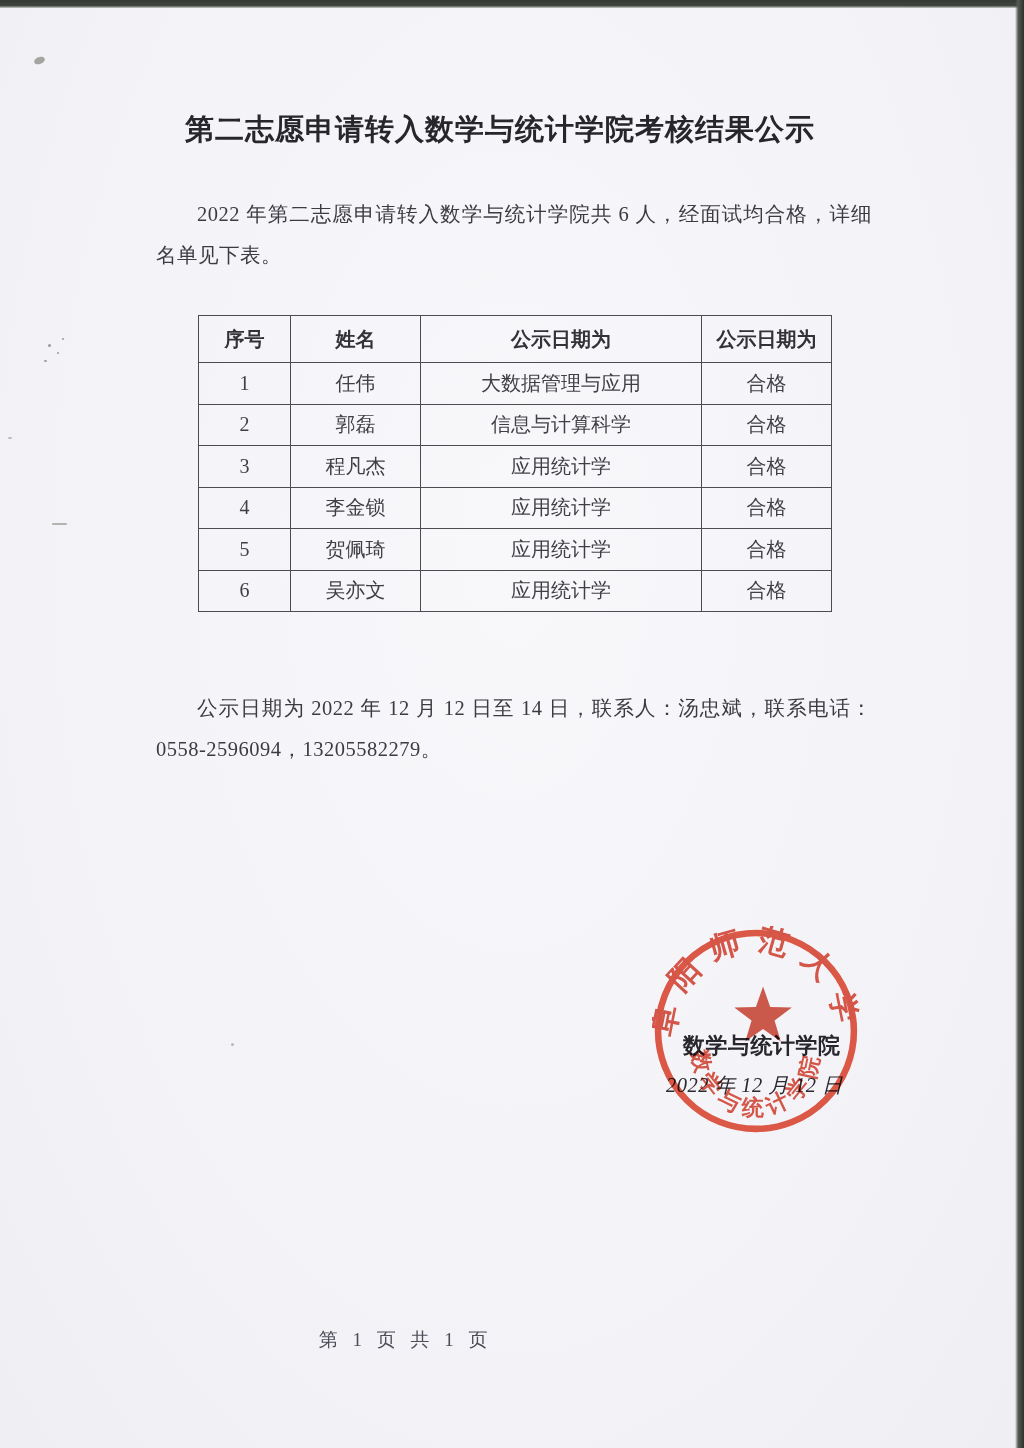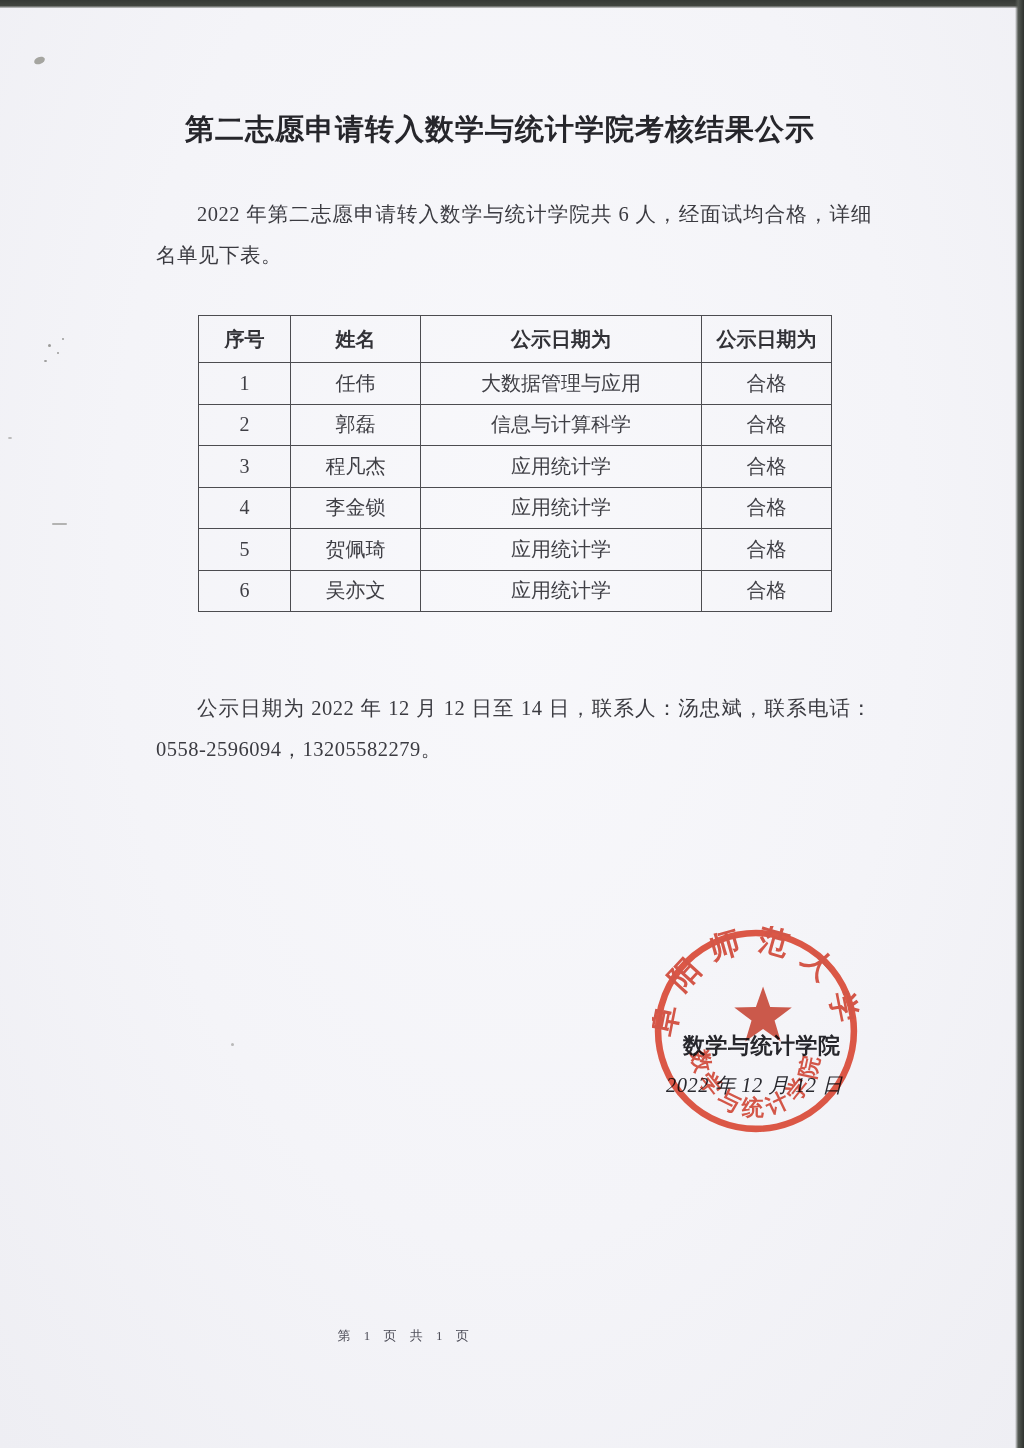--- a/index.html
+++ b/index.html
@@ -76,21 +76,21 @@
     mix-blend-mode: multiply; white-space: nowrap;
   }
   .sig-date {
     position: absolute; left: 666px; top: 1071px;
     font-size: 20.5px; letter-spacing: 0.5px; color: #2b2b30;
     mix-blend-mode: multiply; white-space: nowrap; font-style: italic;
   }
 
   .page-footer {
     position: absolute; top: 1327px; left: 0; width: 811px;
-    text-align: center; font-size: 13px; letter-spacing: 5px; color: #4d4d58;
+    text-align: center; font-size: 19px; letter-spacing: 5px; color: #4d4d58;
   }
 </style>
 </head>
 <body>
 
 <div class="scan-top"></div>
 <div class="scan-right"></div>
 <div class="speck s1"></div>
 <div class="speck s2"></div>
 <div class="speck s3"></div>

